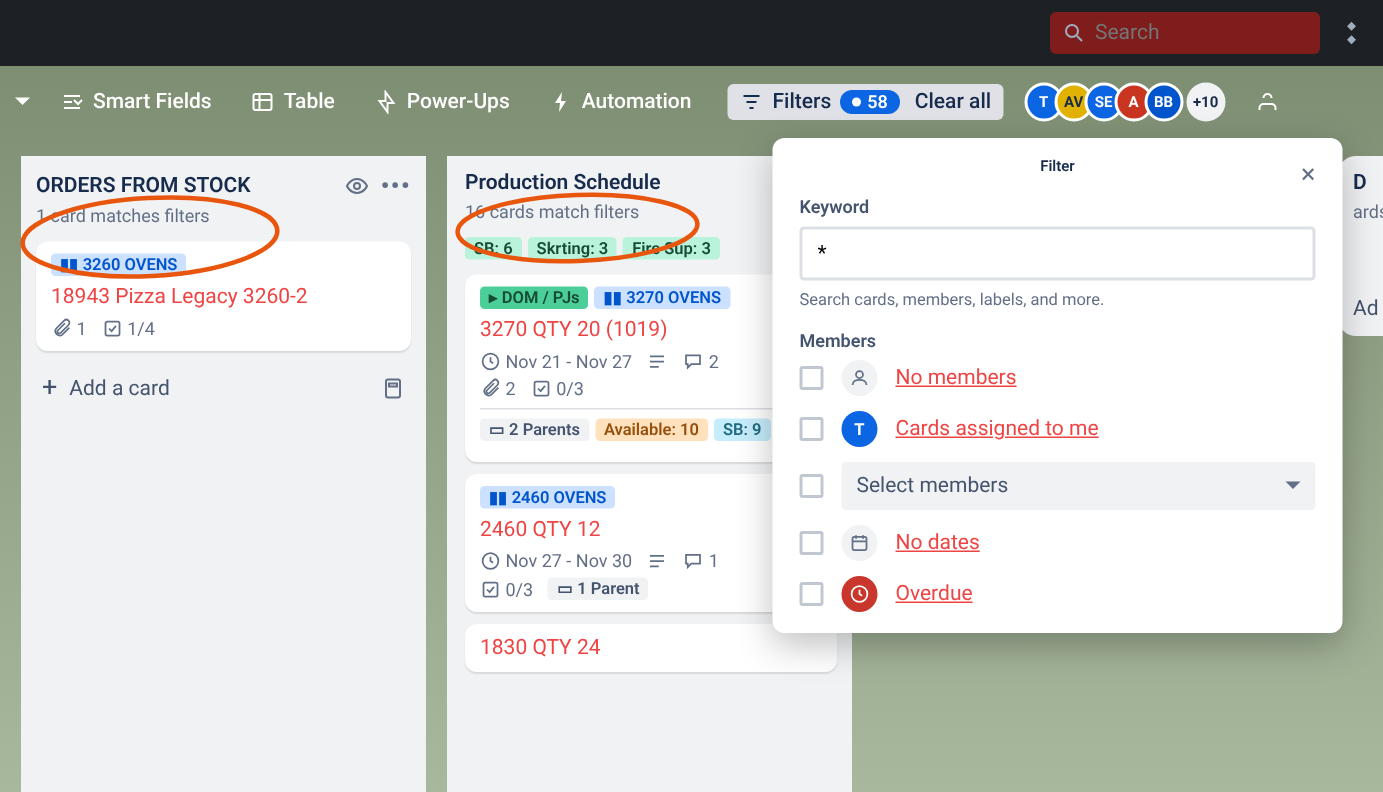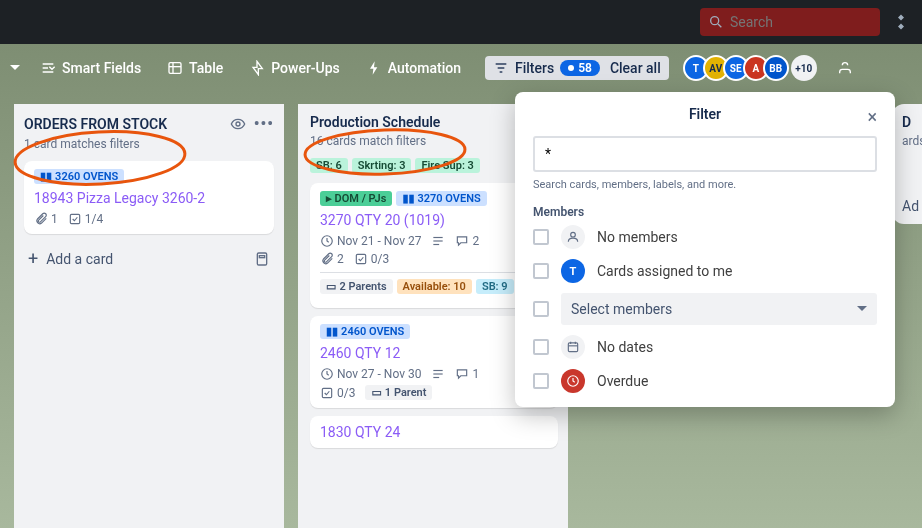--- a/index.html
+++ b/index.html
@@ -30,37 +30,37 @@
 .list-title { font-weight: 600; font-size: 14px; color: #172b4d; flex: 1; }
 .list-subtitle { font-size: 12px; color: #626f86; margin-bottom: 10px; }
 .card { background: #fff; border-radius: 8px; padding: 8px 10px; box-shadow: 0 1px 1px rgba(0,0,0,0.1); margin-bottom: 8px; }
 .card-labels { display: flex; gap: 4px; flex-wrap: wrap; margin-bottom: 6px; }
 .label { font-size: 11px; font-weight: 600; padding: 1px 6px; border-radius: 3px; display: flex; align-items: center; gap: 3px; }
 .lbl-blue { background: #cce0ff; color: #0055cc; }
 .lbl-green { background: #4bce97; color: #164b35; }
 .lbl-green-lt { background: #baf3db; color: #164b35; }
 .lbl-orange-lt { background: #ffe2bd; color: #974f0c; }
 .lbl-teal { background: #c6edfb; color: #206a83; }
-.card-title { font-size: 14px; color: #8b5cf6; margin-bottom: 6px; }
+.card-title { font-size: 14px; color: #ef4444; margin-bottom: 6px; }
 .card-badges { display: flex; align-items: center; gap: 10px; font-size: 12px; color: #626f86; flex-wrap: wrap; }
 .badge { display: flex; align-items: center; gap: 3px; }
 .add-card { display: flex; align-items: center; justify-content: space-between; padding: 6px 4px; color: #44546f; font-size: 14px; cursor: pointer; }
 .add-card-left { display: flex; align-items: center; gap: 8px; }
 .card-divider { border-top: 1px solid #dcdfe4; margin: 6px 0; }
 .filter-panel { position: absolute; top: 92px; left: 515px; width: 380px; background: #fff; border-radius: 8px; box-shadow: 0 8px 24px rgba(0,0,0,0.25); padding: 14px 18px; z-index: 10; }
 .fp-header { display: flex; align-items: center; justify-content: center; position: relative; margin-bottom: 14px; }
-.fp-title { font-weight: 600; font-size: 14px; color: #172b4d; }
+.fp-title { font-weight: 600; font-size: 10px; color: #172b4d; }
 .fp-close { position: absolute; right: 0; top: 0; cursor: pointer; color: #626f86; font-size: 18px; }
 .fp-label { font-size: 12px; font-weight: 600; color: #44546f; margin-bottom: 6px; }
 .fp-input { width: 100%; border: 2px solid #091e4224; border-radius: 3px; padding: 8px 10px; font-size: 14px; margin-bottom: 6px; }
 .fp-help { font-size: 11px; color: #626f86; margin-bottom: 14px; }
 .fp-row { display: flex; align-items: center; gap: 12px; margin-bottom: 10px; }
 .fp-check { width: 16px; height: 16px; border: 2px solid #091e4240; border-radius: 2px; flex-shrink: 0; }
 .fp-row-icon { width: 24px; height: 24px; border-radius: 50%; display: flex; align-items: center; justify-content: center; flex-shrink: 0; }
-.fp-row-text { font-size: 14px; color: #404040; }
+.fp-row-text { font-size: 14px; color: #ef4444; text-decoration: underline; }
 .fp-select { background: #091e420f; border-radius: 3px; padding: 8px 10px; flex: 1; display: flex; align-items: center; justify-content: space-between; color: #44546f; font-size: 14px; }
 .right-edge-list { position: absolute; right: -240px; top: 104px; width: 270px; background: #f1f2f4; border-radius: 12px; padding: 10px; }
 .annotate { position: absolute; pointer-events: none; }
 svg { display: block; }
 .icon-sm { width: 14px; height: 14px; }
 .icon-md { width: 16px; height: 16px; }
 .icon-svg { stroke: currentColor; fill: none; stroke-width: 2; }
 </style>
 </head>
 <body>
@@ -308,20 +308,21 @@
   <div class="add-card-left" style="color:#44546f;font-size:14px;">
       <span>Ad</span>
     </div>
 </div>
 
 <div class="filter-panel">
   <div class="fp-header">
     <span class="fp-title">Filter</span>
     <span class="fp-close">×</span>
   </div>
+  <div class="fp-label">Keyword</div>
   <input class="fp-input" value="*" style="">
   <div class="fp-help">Search cards, members, labels, and more.</div>
 
   <div class="fp-label">Members</div>
   <div class="fp-row">
     <div class="fp-check"></div>
     <div class="fp-row-icon" style="background:#091e420f;color:#626f86">
       <svg class="icon-sm icon-svg" viewBox="0 0 24 24">
           <circle cx="12" cy="8" r="4"></circle>
           <path d="M4 20c0-4 4-6 8-6s8 2 8 6"></path>

